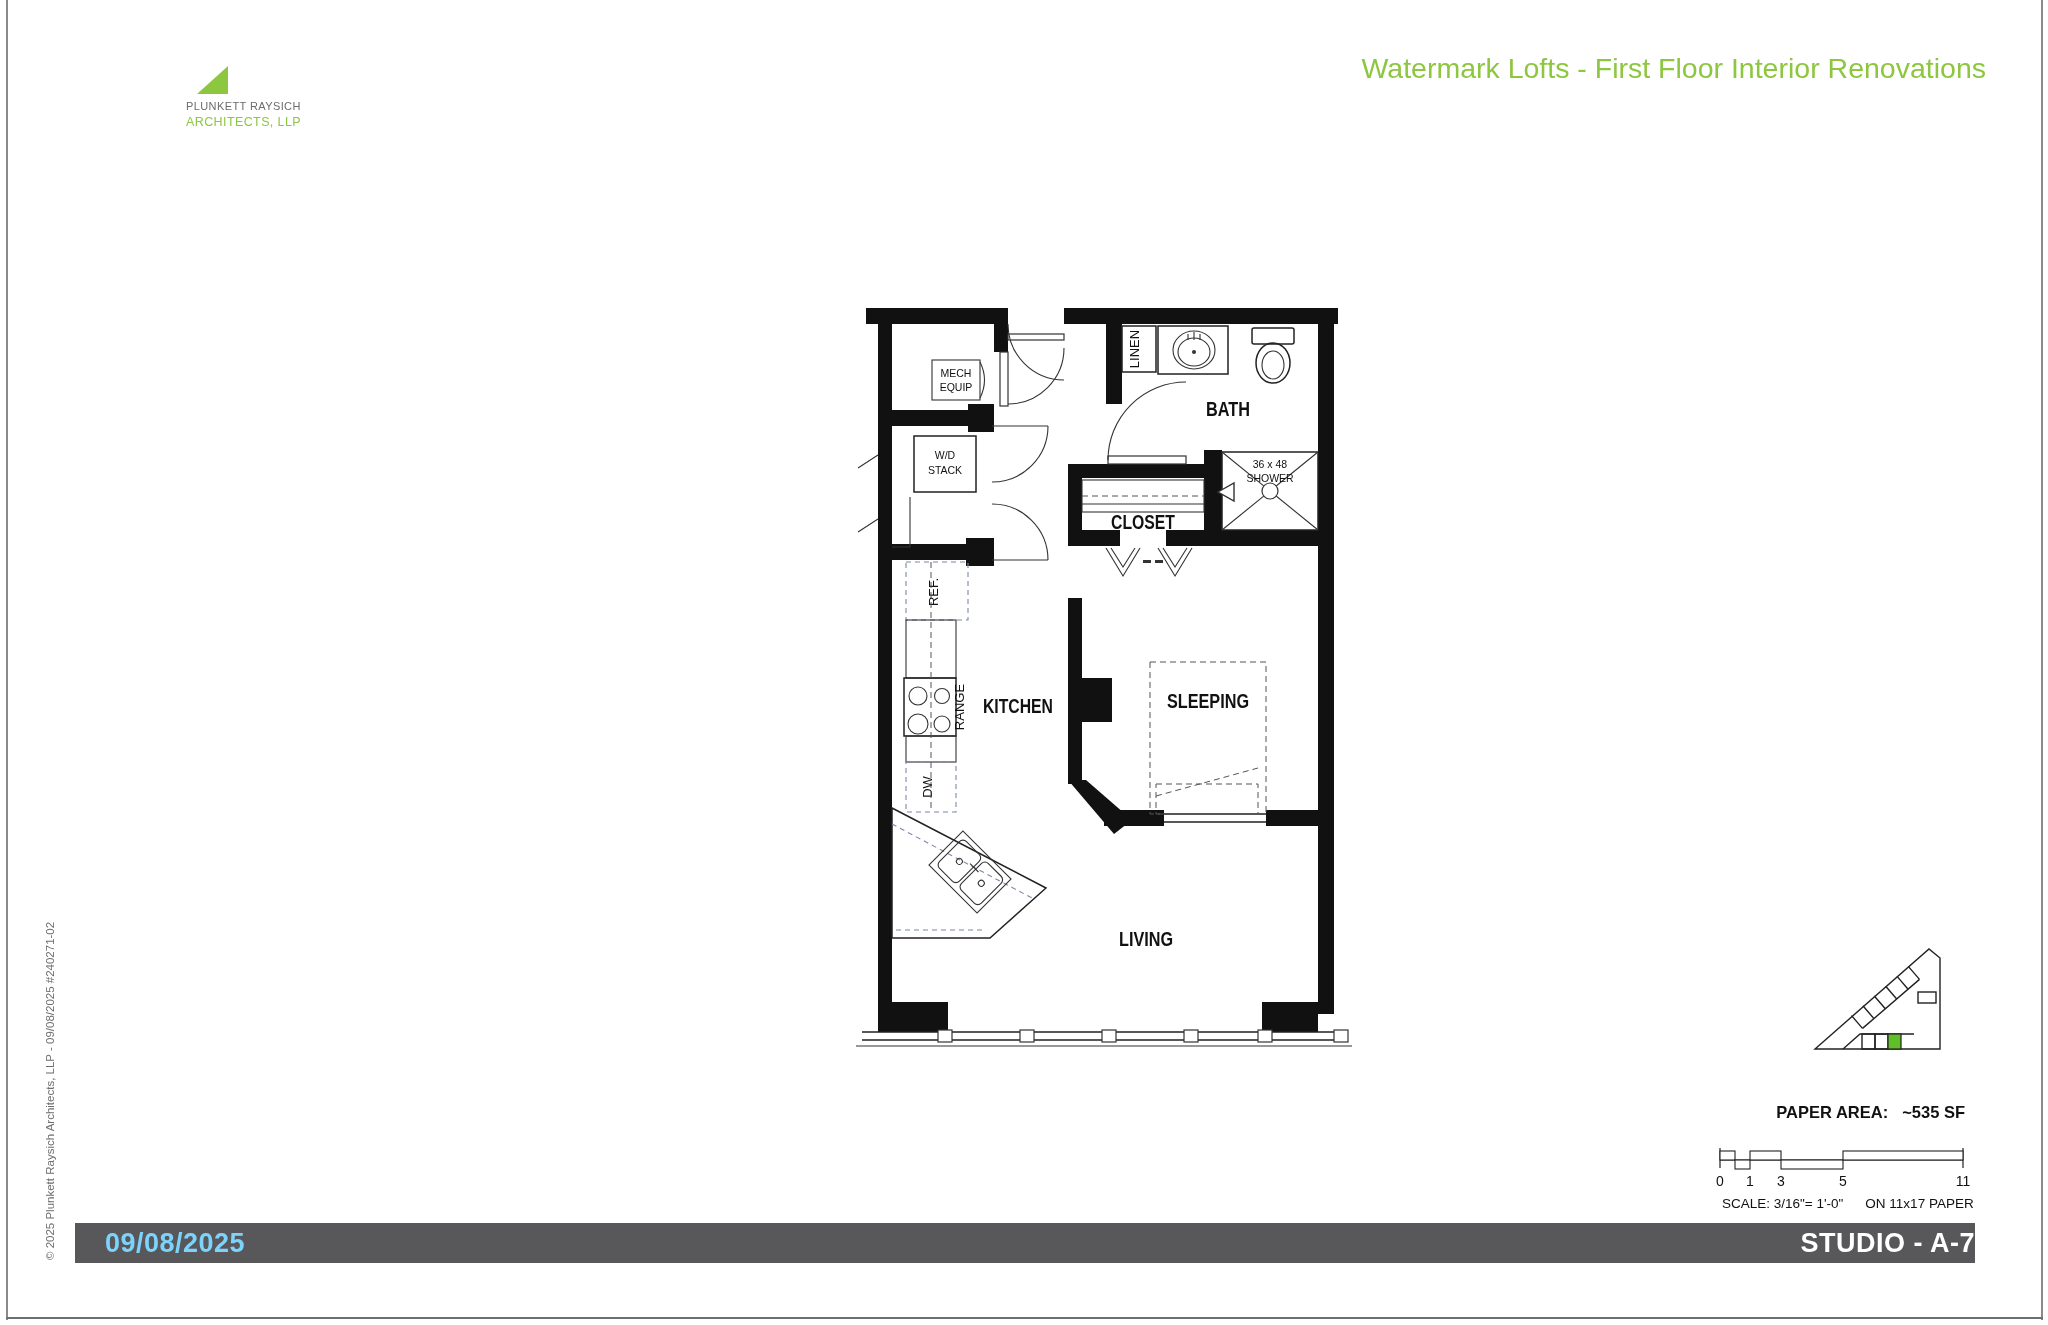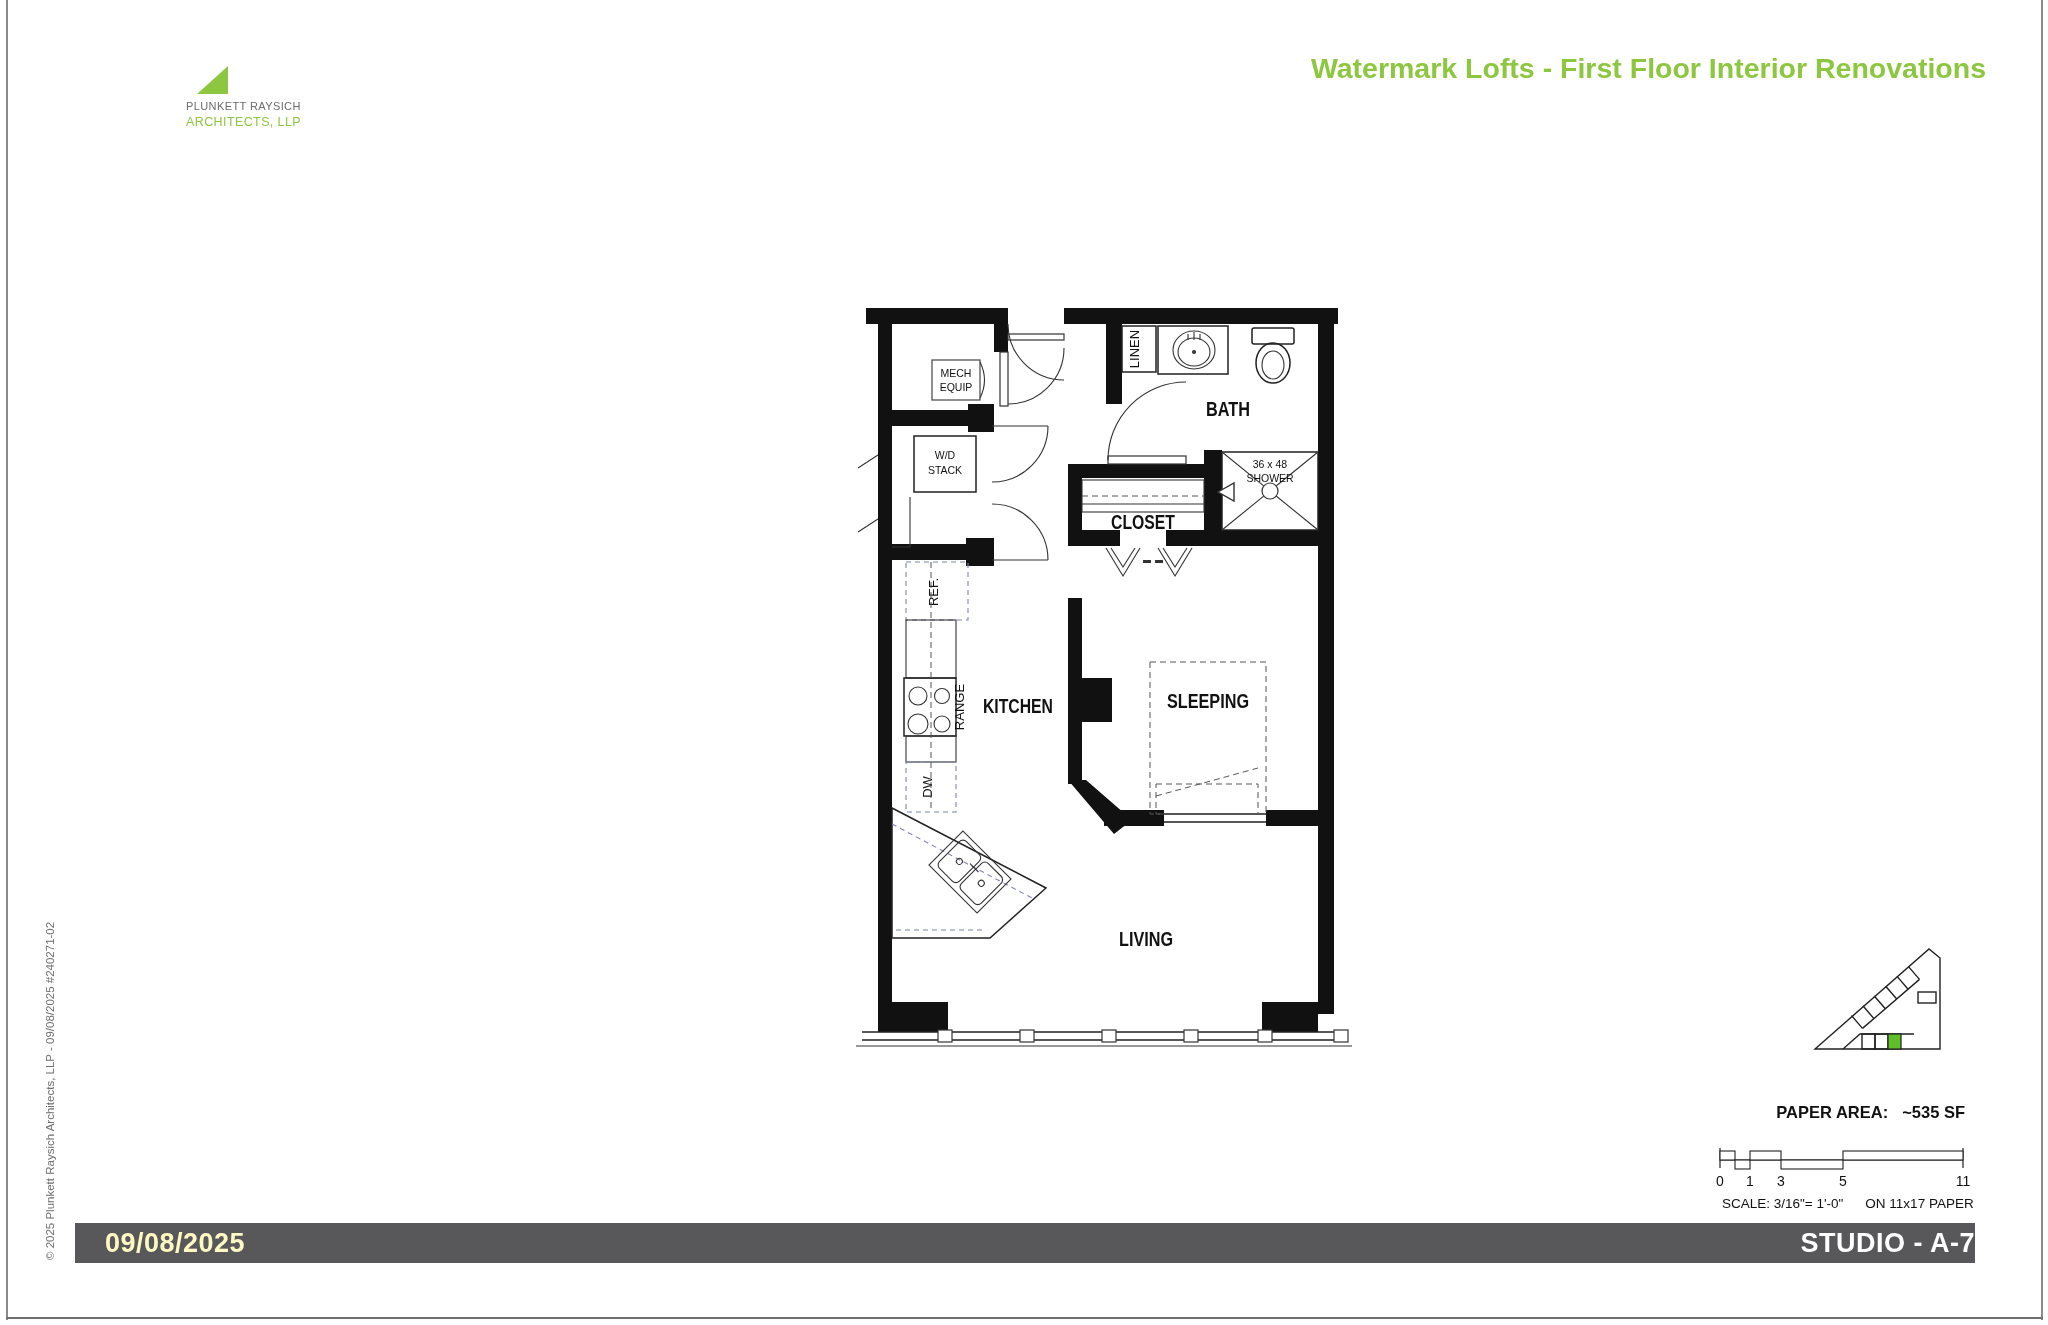--- a/index.html
+++ b/index.html
@@ -15,21 +15,21 @@
 
   
   .logo{position:absolute;left:75px;top:30px;width:320px;height:100px;}
   .logo-word{font-size:78px;font-weight:bold;letter-spacing:-3px;line-height:1;color:#58595B;}
   .logo-a{color:#8DC63F;}
   .logo-tri{position:absolute;left:122px;top:36px;width:0;height:0;
     border-left:31px solid transparent;border-bottom:28px solid #8DC63F;}
   .logo-l1{position:absolute;left:111px;top:70px;font-size:11px;letter-spacing:.4px;color:#6B6C6F;}
   .logo-l2{position:absolute;left:111px;top:85px;font-size:12.5px;letter-spacing:.4px;color:#8DC63F;}
 
-  .sheet-title{position:absolute;top:52px;right:62px;font-size:28.5px;color:#8DC63F;white-space:nowrap;font-weight:bold;}
+  .sheet-title{position:absolute;top:52px;right:62px;font-size:28.5px;color:#8DC63F;white-space:nowrap;}
 
   .vnote{position:absolute;left:44px;top:1260px;transform-origin:0 0;transform:rotate(-90deg);
     white-space:nowrap;font-size:11.5px;color:#6D6E71;}
 
   
   .plan-svg{position:absolute;left:855px;top:295px;width:500px;height:760px;}
   svg{font-family:"Liberation Sans", sans-serif;}
   .wall{fill:#111;stroke:none;}
   .fx{fill:none;stroke:#222;stroke-width:1.5;}
   .fx-thin{fill:none;stroke:#333;stroke-width:1.1;}
@@ -45,21 +45,21 @@
   .kp-line{fill:none;stroke:#222;stroke-width:1.4;}
   .unit-area{position:absolute;top:1103px;right:83px;font-size:16.5px;font-weight:bold;white-space:nowrap;}
   .unit-area .val{margin-left:14px;text-align:right;}
   .scalebar-svg{position:absolute;left:1710px;top:1138px;width:270px;height:58px;}
   .scale-note{position:absolute;left:1722px;top:1196px;font-size:13.5px;white-space:nowrap;}
   .scale-note .paper{margin-left:22px;}
 
   
   .footer-bar{position:absolute;left:75px;top:1223px;width:1900px;height:40px;background:#58585A;
     display:flex;align-items:center;justify-content:space-between;}
-  .footer-date{color:#fef9c3;font-weight:bold;font-size:27px;margin-left:30px;letter-spacing:.5px;}
+  .footer-date{color:#7dd3fc;font-weight:bold;font-size:27px;margin-left:30px;letter-spacing:.5px;}
   .footer-sheet{color:#fff;font-weight:bold;font-size:27px;letter-spacing:.5px;text-align:right;}
 </style>
 </head>
 <body>
 
 <div class="edge edge-left"></div>
 <div class="edge edge-right"></div>
 <div class="edge edge-bottom"></div>
 
 <div class="logo">

